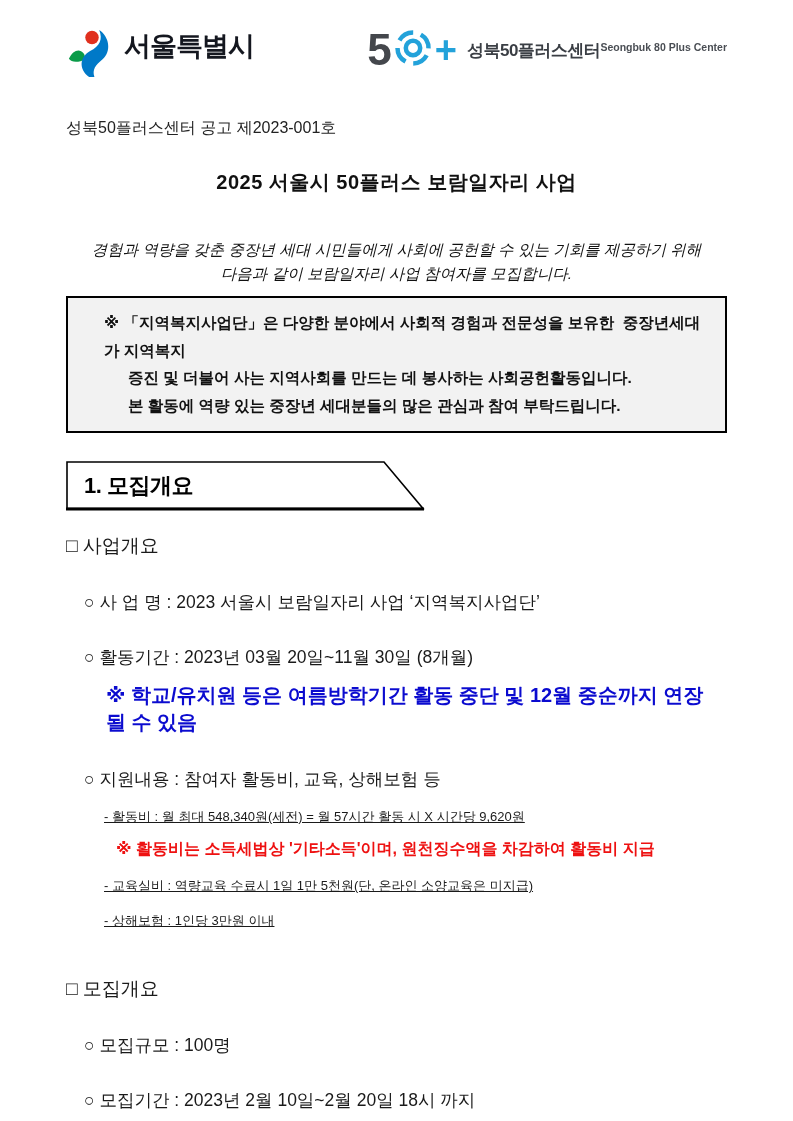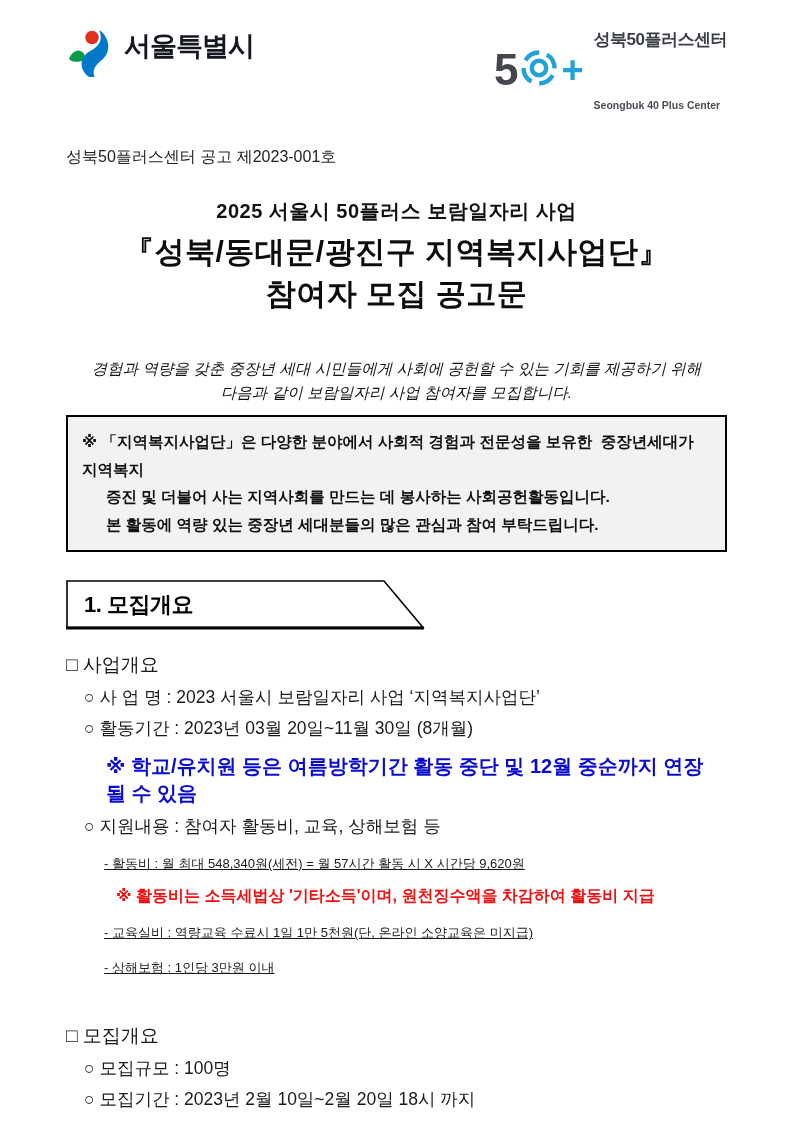--- a/index.html
+++ b/index.html
@@ -9,45 +9,45 @@
     font-family:"Liberation Sans","DejaVu Sans",sans-serif;
   }
   
   .header{display:flex;justify-content:space-between;align-items:flex-start;padding:28px 66px 0 66px;}
   .seoul-logo{display:flex;gap:6px;}
   .seoul-logo-text{font-size:27px;font-weight:800;color:#14171f;letter-spacing:-1px;}
   .fp-logo{display:flex;align-items:center;}
   .fp-digit{font-size:44px;line-height:40px;font-weight:800;color:#44474c;}
   .fp-circle{margin:0 1px;}
   .fp-plus{font-size:38px;line-height:40px;font-weight:800;color:#23a2da;margin-left:1px;}
-  .fp-names{margin-left:10px;display:flex;flex-direction:column;justify-content:center;gap:46px;}
+  .fp-names{margin-left:10px;display:flex;flex-direction:row;justify-content:center;}
   .fp-name-kr{font-size:17px;font-weight:800;color:#3a3e44;letter-spacing:-0.5px;}
   .fp-name-en{font-size:10.5px;font-weight:700;color:#4a4e54;margin-top:2px;}
   
   .content{padding:0 66px;}
   .doc-number{margin-top:36px;font-size:16px;color:#222222;}
   .program-title{margin-top:30px;text-align:center;font-size:20px;font-weight:800;color:#111111;letter-spacing:0.5px;}
   .main-title{margin-top:6px;text-align:center;font-size:30px;font-weight:800;color:#0d0d0d;line-height:1.4;letter-spacing:0.5px;}
   .intro{margin-top:42px;text-align:center;font-style:italic;font-size:15.5px;color:#111111;line-height:1.55;}
   .notice-box{
     margin-top:10px;border:2px solid #000000;background:#f2f2f2;
     padding:11px 14px 12px 14px;font-size:15.5px;font-weight:800;color:#111111;line-height:1.78;
   }
   .notice-box .indent{padding-left:24px;}
-  .notice-line{white-space:pre-wrap;}
+  .notice-line{white-space:pre-wrap;margin-left:22px;}
   
   .banner{position:relative;width:360px;height:50px;margin-top:28px;}
   .banner svg{position:absolute;left:0;top:0;}
   .banner-label{
     position:absolute;left:18px;top:50%;transform:translateY(-50%);
     font-size:22px;font-weight:800;color:#000000;letter-spacing:-0.5px;
   }
   
   .h-square{font-size:19px;margin-top:22px;color:#1a1a1a;}
-  .item{font-size:17.5px;margin-top:7px;padding-left:18px;color:#1a1a1a;}
+  .item{font-size:17.5px;margin-top:31px;padding-left:18px;color:#1a1a1a;}
   .sub{font-size:13px;margin-top:17px;padding-left:38px;color:#1a1a1a;text-decoration:underline;}
   .note-blue{color:#0b0bcf;font-weight:800;font-size:20px;margin-top:13px;padding-left:40px;}
   .note-red{color:#ee1111;font-weight:800;font-size:16px;margin-top:13px;padding-left:50px;}
   .gap-lg{margin-top:46px;}
 </style>
 </head>
 <body>
 
 <div class="page">
 
@@ -66,35 +66,31 @@
       <span class="fp-digit">5</span>
       <span class="fp-circle">
         <svg width="40" height="40" viewBox="0 0 40 40">
           <circle cx="20" cy="20" r="15.5" fill="none" stroke="#23a2da" stroke-width="4.5" stroke-dasharray="16.4 8" stroke-linecap="butt" transform="rotate(28 20 20)"></circle>
           <circle cx="20" cy="20" r="7.2" fill="none" stroke="#23a2da" stroke-width="4.5"></circle>
         </svg>
       </span>
       <span class="fp-plus">+</span>
       <span class="fp-names">
         <span class="fp-name-kr">성북50플러스센터</span>
-        <span class="fp-name-en">Seongbuk 40 Plus Center</span>
+        <span class="fp-name-en">Seongbuk 80 Plus Center</span>
       </span>
     </div>
   </div>
 
   <div class="content">
 
     <div class="doc-number">성북50플러스센터 공고 제2023-001호</div>
 
     <div class="program-title">2025 서울시 50플러스 보람일자리 사업</div>
 
-    <div class="main-title">
-      <div>『성북/동대문/광진구 지역복지사업단』</div>
-      <div>참여자 모집 공고문</div>
-    </div>
 
     <div class="intro">
       <div>경험과 역량을 갖춘 중장년 세대 시민들에게 사회에 공헌할 수 있는 기회를 제공하기 위해</div>
       <div>다음과 같이 보람일자리 사업 참여자를 모집합니다.</div>
     </div>
 
     <div class="notice-box">
       <div class="notice-line">※ 「지역복지사업단」은 다양한 분야에서 사회적 경험과 전문성을 보유한  중장년세대가 지역복지</div>
       <div class="notice-line indent">증진 및 더불어 사는 지역사회를 만드는 데 봉사하는 사회공헌활동입니다.</div>
       <div class="notice-line indent">본 활동에 역량 있는 중장년 세대분들의 많은 관심과 참여 부탁드립니다.</div>

